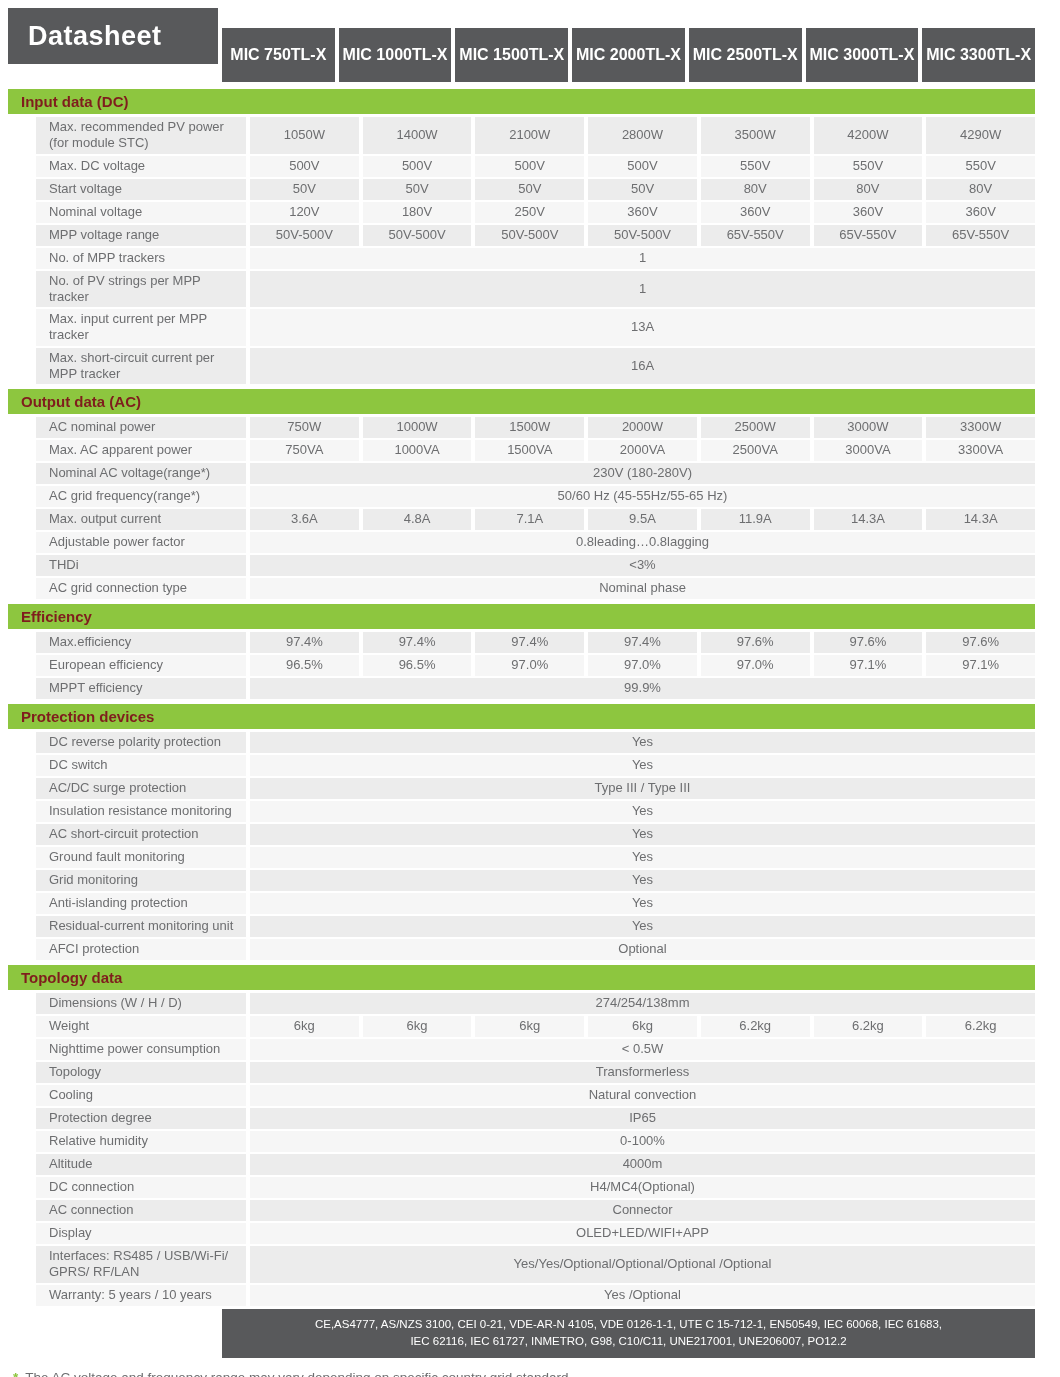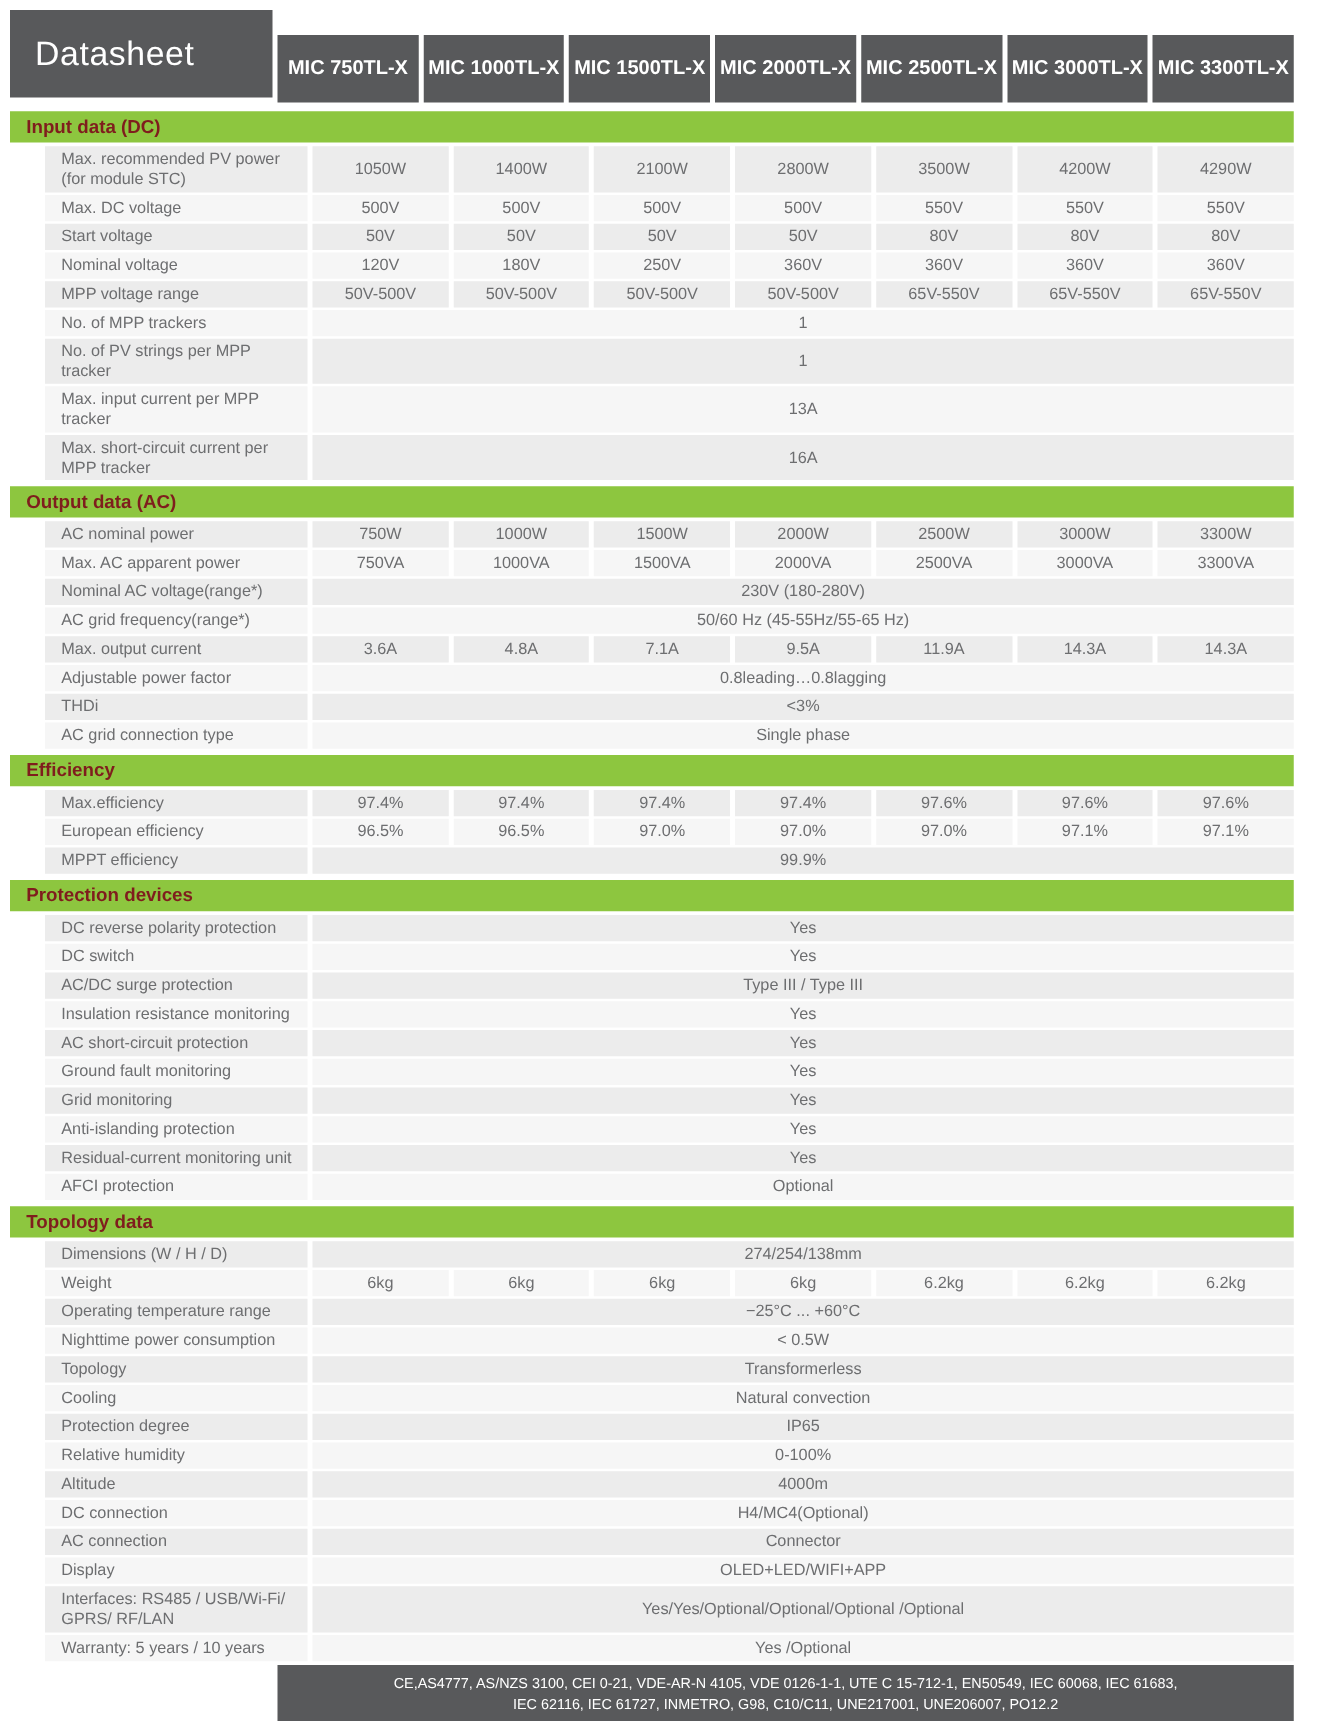--- a/index.html
+++ b/index.html
@@ -15,26 +15,26 @@
     display: grid;
     grid-template-columns: 210px repeat(7, 1fr);
     column-gap: 4px;
   }
 
   
   .top-header { margin-bottom: 7px; }
   .title-box {
     background: #58595b;
     color: #fff;
-    height: 70px;
+    height: 56px;
     display: flex;
     align-items: center;
     padding-left: 20px;
     font-size: 27px;
-    font-weight: 400;
+    font-weight: 700;
     letter-spacing: 0.5px;
   }
   .model-box {
     background: #58595b;
     color: #fff;
     height: 54px;
     display: flex;
     align-items: center;
     justify-content: center;
     font-size: 16px;
@@ -222,21 +222,21 @@
       <div class="grid row shade-b">
         <div class="cell label-cell">Adjustable power factor</div>
         <div class="cell merged-cell">0.8leading…0.8lagging</div>
       </div>
       <div class="grid row shade-a">
         <div class="cell label-cell">THDi</div>
         <div class="cell merged-cell">&lt;3%</div>
       </div>
       <div class="grid row shade-b">
         <div class="cell label-cell">AC grid connection type</div>
-        <div class="cell merged-cell">Single phase</div>
+        <div class="cell merged-cell">Nominal phase</div>
       </div>
       <div class="section-header">Efficiency</div>
       <div class="grid row shade-a">
         <div class="cell label-cell">Max.efficiency</div>
         <div class="cell value-cell">97.4%</div>
         <div class="cell value-cell">97.4%</div>
         <div class="cell value-cell">97.4%</div>
         <div class="cell value-cell">97.4%</div>
         <div class="cell value-cell">97.6%</div>
         <div class="cell value-cell">97.6%</div>
@@ -305,24 +305,20 @@
       <div class="grid row shade-b">
         <div class="cell label-cell">Weight</div>
         <div class="cell value-cell">6kg</div>
         <div class="cell value-cell">6kg</div>
         <div class="cell value-cell">6kg</div>
         <div class="cell value-cell">6kg</div>
         <div class="cell value-cell">6.2kg</div>
         <div class="cell value-cell">6.2kg</div>
         <div class="cell value-cell">6.2kg</div>
       </div>
-      <div class="grid row shade-a">
-        <div class="cell label-cell">Operating temperature range</div>
-        <div class="cell merged-cell">−25°C ... +60°C</div>
-      </div>
       <div class="grid row shade-b">
         <div class="cell label-cell">Nighttime power consumption</div>
         <div class="cell merged-cell">&lt; 0.5W</div>
       </div>
       <div class="grid row shade-a">
         <div class="cell label-cell">Topology</div>
         <div class="cell merged-cell">Transformerless</div>
       </div>
       <div class="grid row shade-b">
         <div class="cell label-cell">Cooling</div>

